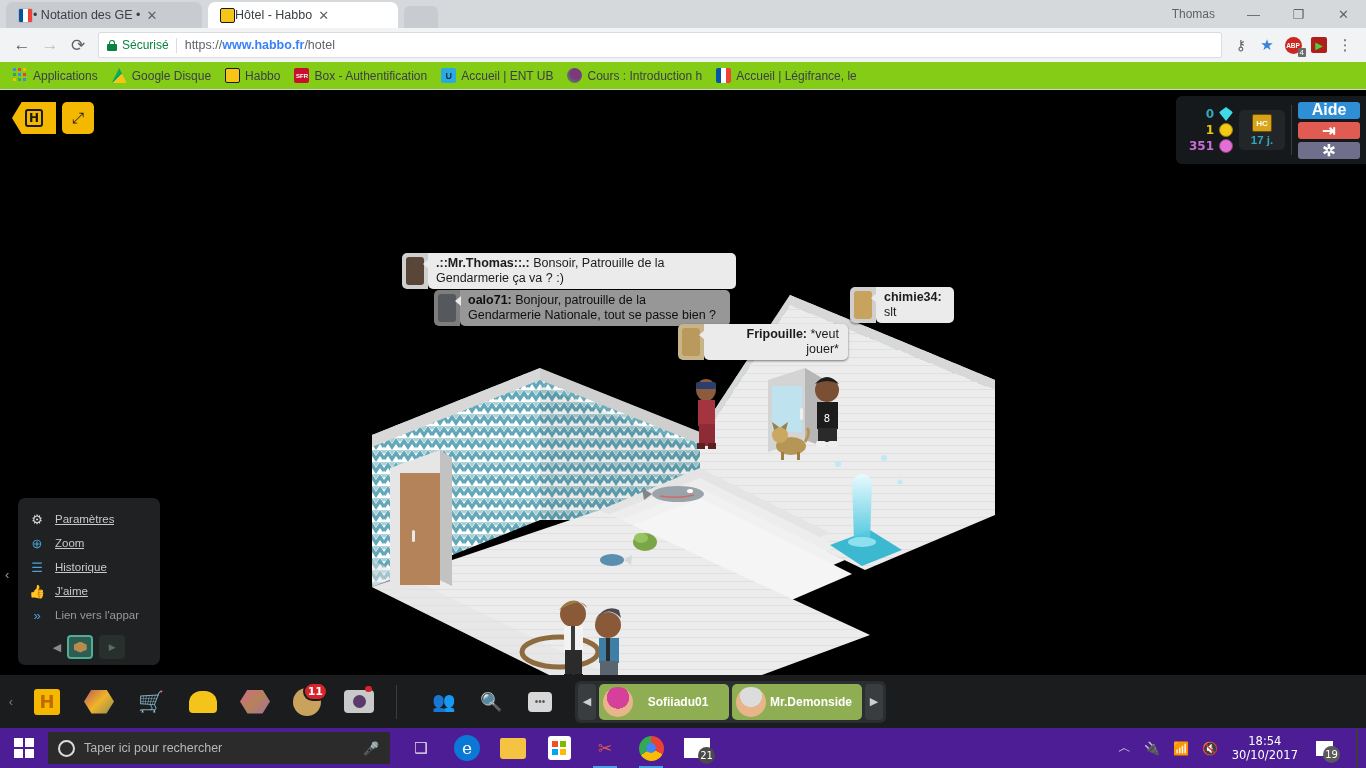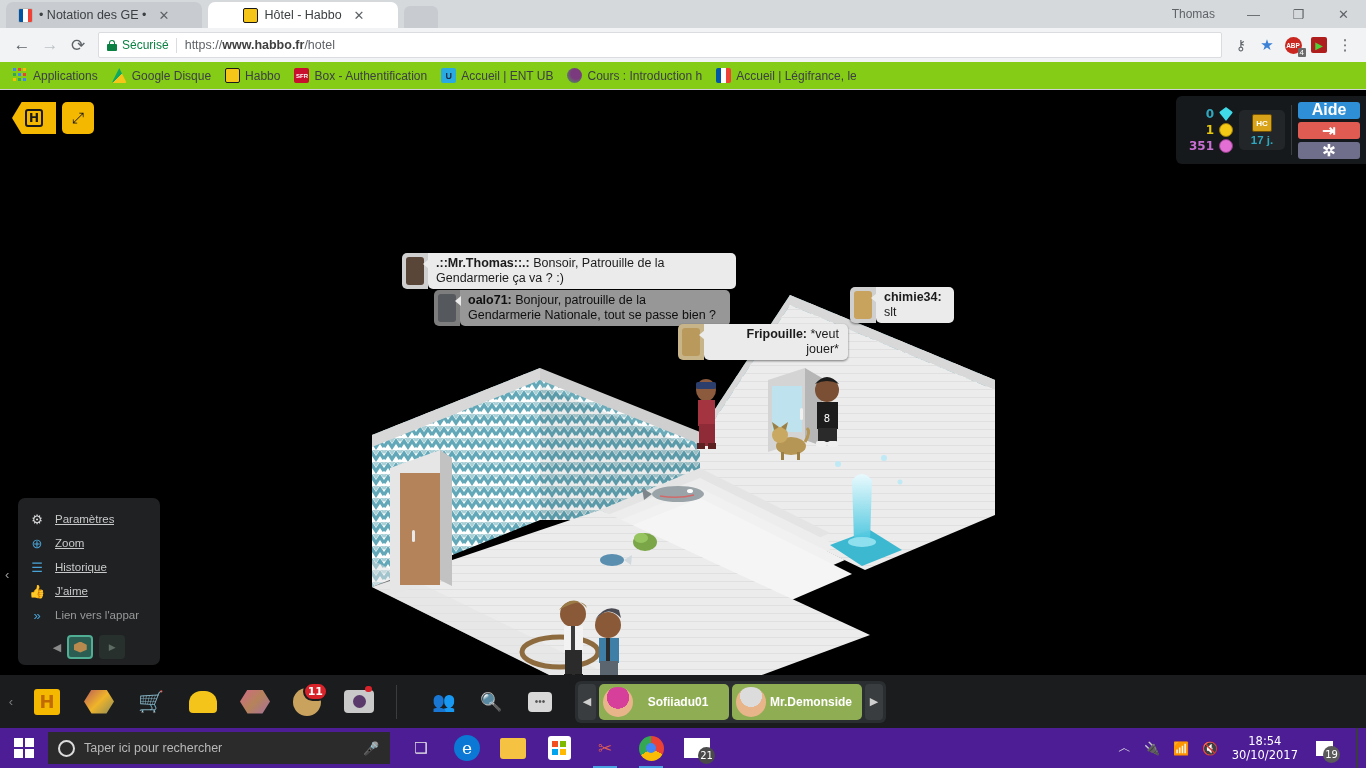--- a/index.html
+++ b/index.html
@@ -9,27 +9,27 @@
     font-family: "Liberation Sans", sans-serif;
     background: #000;
   }
   #root { position: relative; width: 1366px; height: 768px; }
 
   
   .chrome-window { position: absolute; left:0; top:0; width:1366px; height:90px; background:#d6d9dc; }
   .tabstrip { position:relative; height:28px; background:#d6d9dc; }
   .tab {
     position:absolute; top:2px; height:26px;
-    display:flex; align-items:center; gap:6px;
+    display:flex; align-items:center; 
     padding:0 10px 0 12px;
     font-size:12.5px; color:#3c4043;
     border-top-left-radius:7px; border-top-right-radius:7px;
   }
   .tab.inactive { background:#c8ccd0; }
-  .tab.active { background:#fff;justify-content:center; }
+  .tab.active { background:#fff; }
   .tab-favicon { width:15px; height:15px; flex:0 0 15px; border-radius:2px; display:block; }
   .tab-title { white-space:nowrap; overflow:hidden; text-overflow:ellipsis; }
   .tab-close { margin-left:6px; font-size:13px; color:#5f6368; line-height:1; }
   .tab-newtab { position:absolute; top:6px; height:22px; width:34px; background:#c8ccd0;
                 border-top-left-radius:6px; border-top-right-radius:6px; }
 
   .win-ctrls { position:absolute; right:0; top:0; height:28px; display:flex; align-items:center; }
   .win-profile { font-size:12px; color:#5f6368; margin-right:16px; }
   .win-btn { width:45px; height:28px; display:flex; align-items:center; justify-content:center;
              font-size:13px; color:#5f6368; }
@@ -40,21 +40,21 @@
   .nav-btn.dim { color:#bdc1c6; }
   .omnibox { flex:1; height:26px; margin:0 6px; background:#fff; border:1px solid #dadce0;
              border-radius:2px; display:flex; align-items:center; padding:0 8px; font-size:12.5px; }
   .lock-ico { width:10px; height:11px; position:relative; margin-right:5px; flex:0 0 10px; }
   .lock-ico .body { position:absolute; bottom:0; width:10px; height:7px; background:#0b8043; border-radius:1px; }
   .lock-ico .shackle { position:absolute; top:0; left:2px; width:6px; height:5px;
             border:1.6px solid #0b8043; border-bottom:none; border-radius:3px 3px 0 0; }
   .secure-txt { color:#0b8043; font-size:12px; margin-right:7px; }
   .omni-sep { width:1px; height:15px; background:#dadce0; margin-right:8px; }
   .url-txt { color:#202124; }
-  .url-txt .host { font-weight:bold; color:#404040; }
+  .url-txt .host { font-weight:bold; color:#3b82f6; }
   .url-txt .path { color:#5f6368; }
   .tb-icon { width:26px; height:26px; display:flex; align-items:center; justify-content:center; position:relative; }
 
   .bookmarks { height:28px; background:#84cc16; display:flex; align-items:center; padding:0 8px; gap:4px;
                border-bottom:1px solid #cfd2d4; overflow:hidden; }
   .bm { display:flex; align-items:center; gap:5px; padding:2px 5px; font-size:12px; color:#3c4043;
         white-space:nowrap; max-width:150px; }
   .bm-ico { width:15px; height:15px; flex:0 0 15px; border-radius:2px; display:block; }
   .bm-label { overflow:hidden; text-overflow:clip; }
   .apps-grid { display:grid; grid-template-columns:repeat(3,3px); grid-template-rows:repeat(3,3px);

